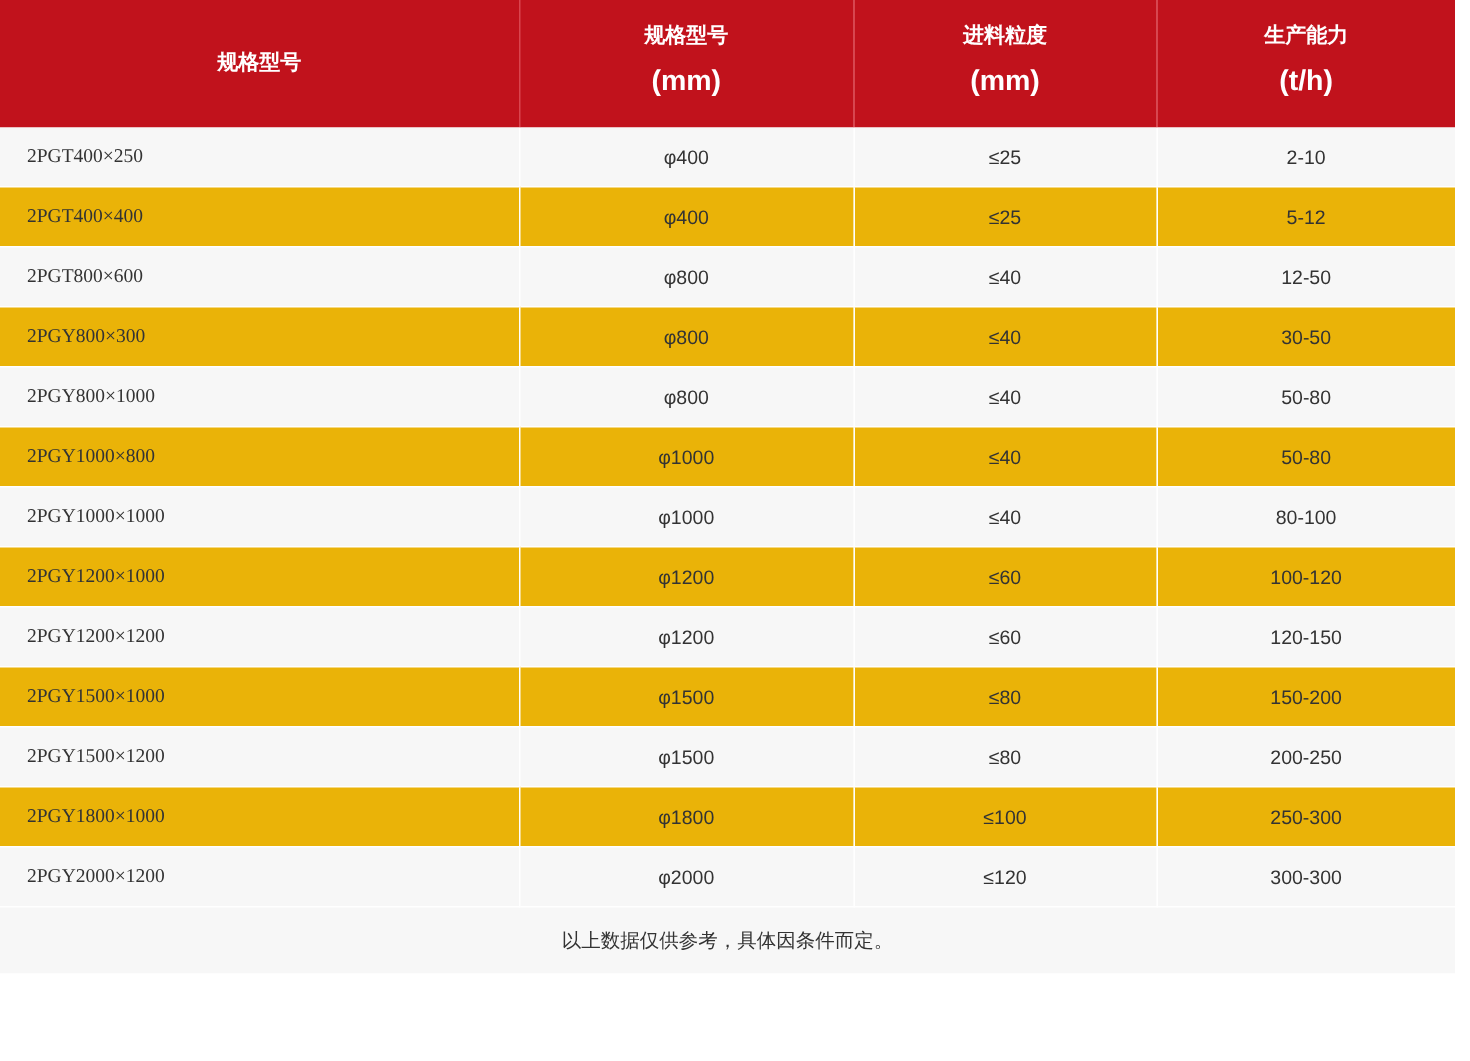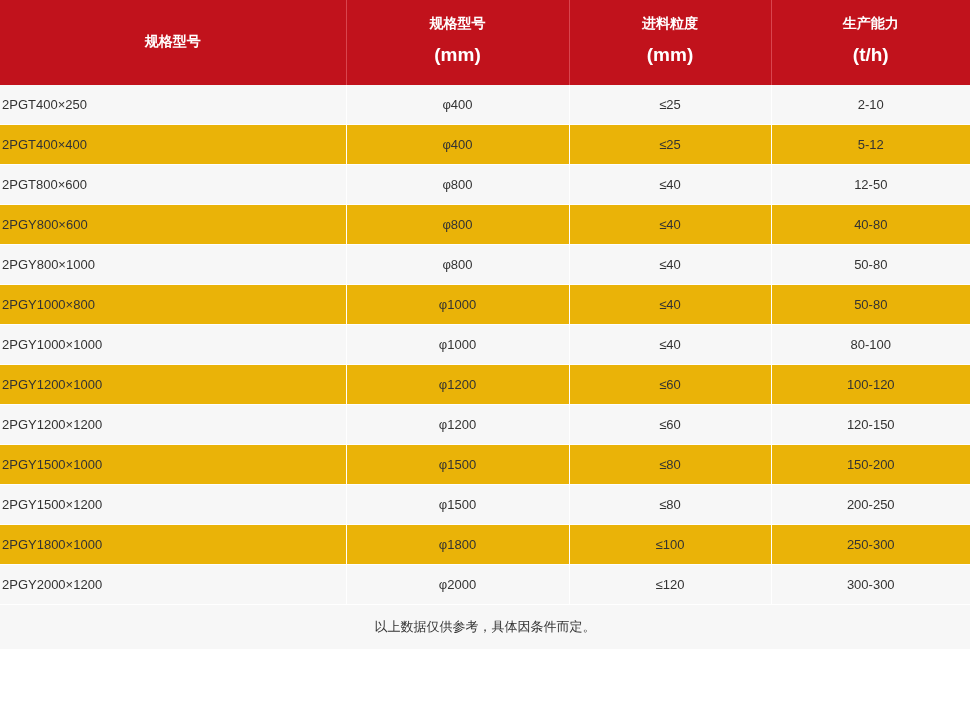--- a/index.html
+++ b/index.html
@@ -46,21 +46,22 @@
     padding: 0 8px;
     border-right: 1px solid #ffffff;
     border-bottom: 1px solid #ffffff;
     color: #333333;
   }
   table.spec-table td:last-child {
     border-right: none;
   }
   table.spec-table td.model {
     text-align: left;
-    padding-left: 2px;
+    padding-left: 18px;
+    font-family: Liberation Serif, serif;
   }
   table.spec-table td.center {
     text-align: center;
   }
   tr.odd td {
     background: #f7f7f7;
   }
   tr.even td {
     background: #eab308;
   }
@@ -119,24 +120,24 @@
       <td class="center">≤25</td>
       <td class="center">5-12</td>
     </tr>
     <tr class="odd">
       <td class="model">2PGT800×600</td>
       <td class="center">φ800</td>
       <td class="center">≤40</td>
       <td class="center">12-50</td>
     </tr>
     <tr class="even">
-      <td class="model">2PGY800×600</td>
+      <td class="model">2PGY800×300</td>
       <td class="center">φ800</td>
       <td class="center">≤40</td>
-      <td class="center">40-80</td>
+      <td class="center">30-50</td>
     </tr>
     <tr class="odd">
       <td class="model">2PGY800×1000</td>
       <td class="center">φ800</td>
       <td class="center">≤40</td>
       <td class="center">50-80</td>
     </tr>
     <tr class="even">
       <td class="model">2PGY1000×800</td>
       <td class="center">φ1000</td>

